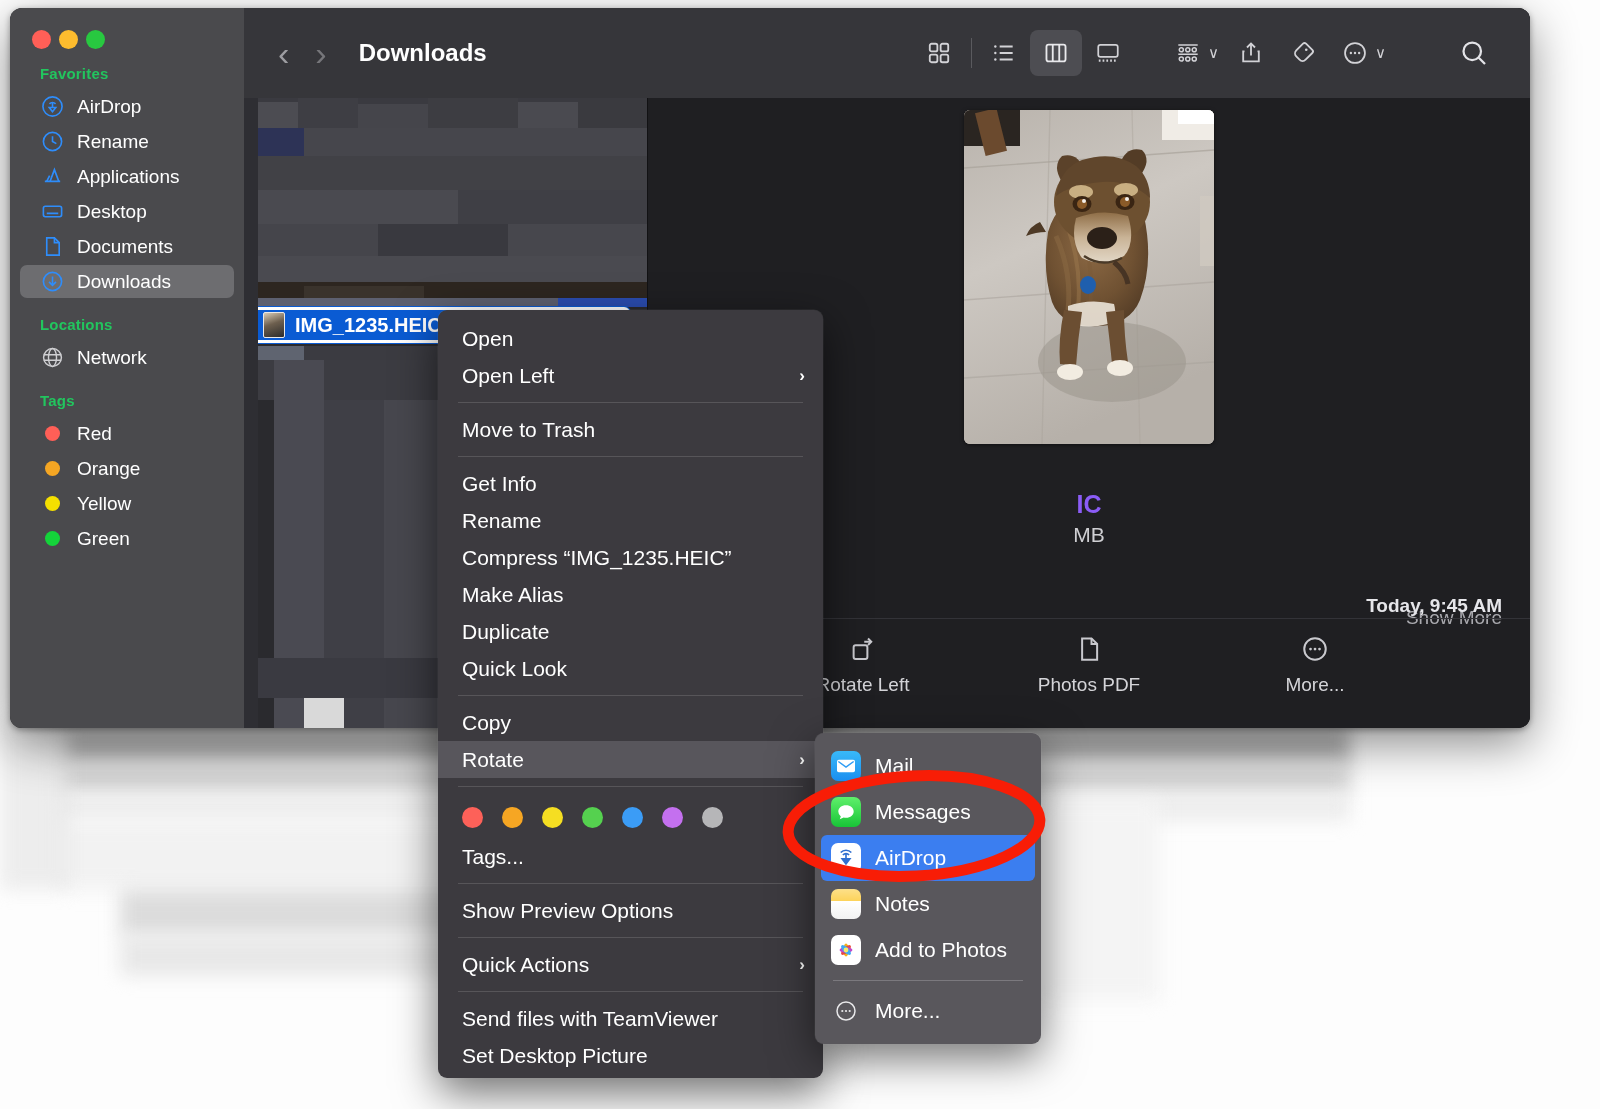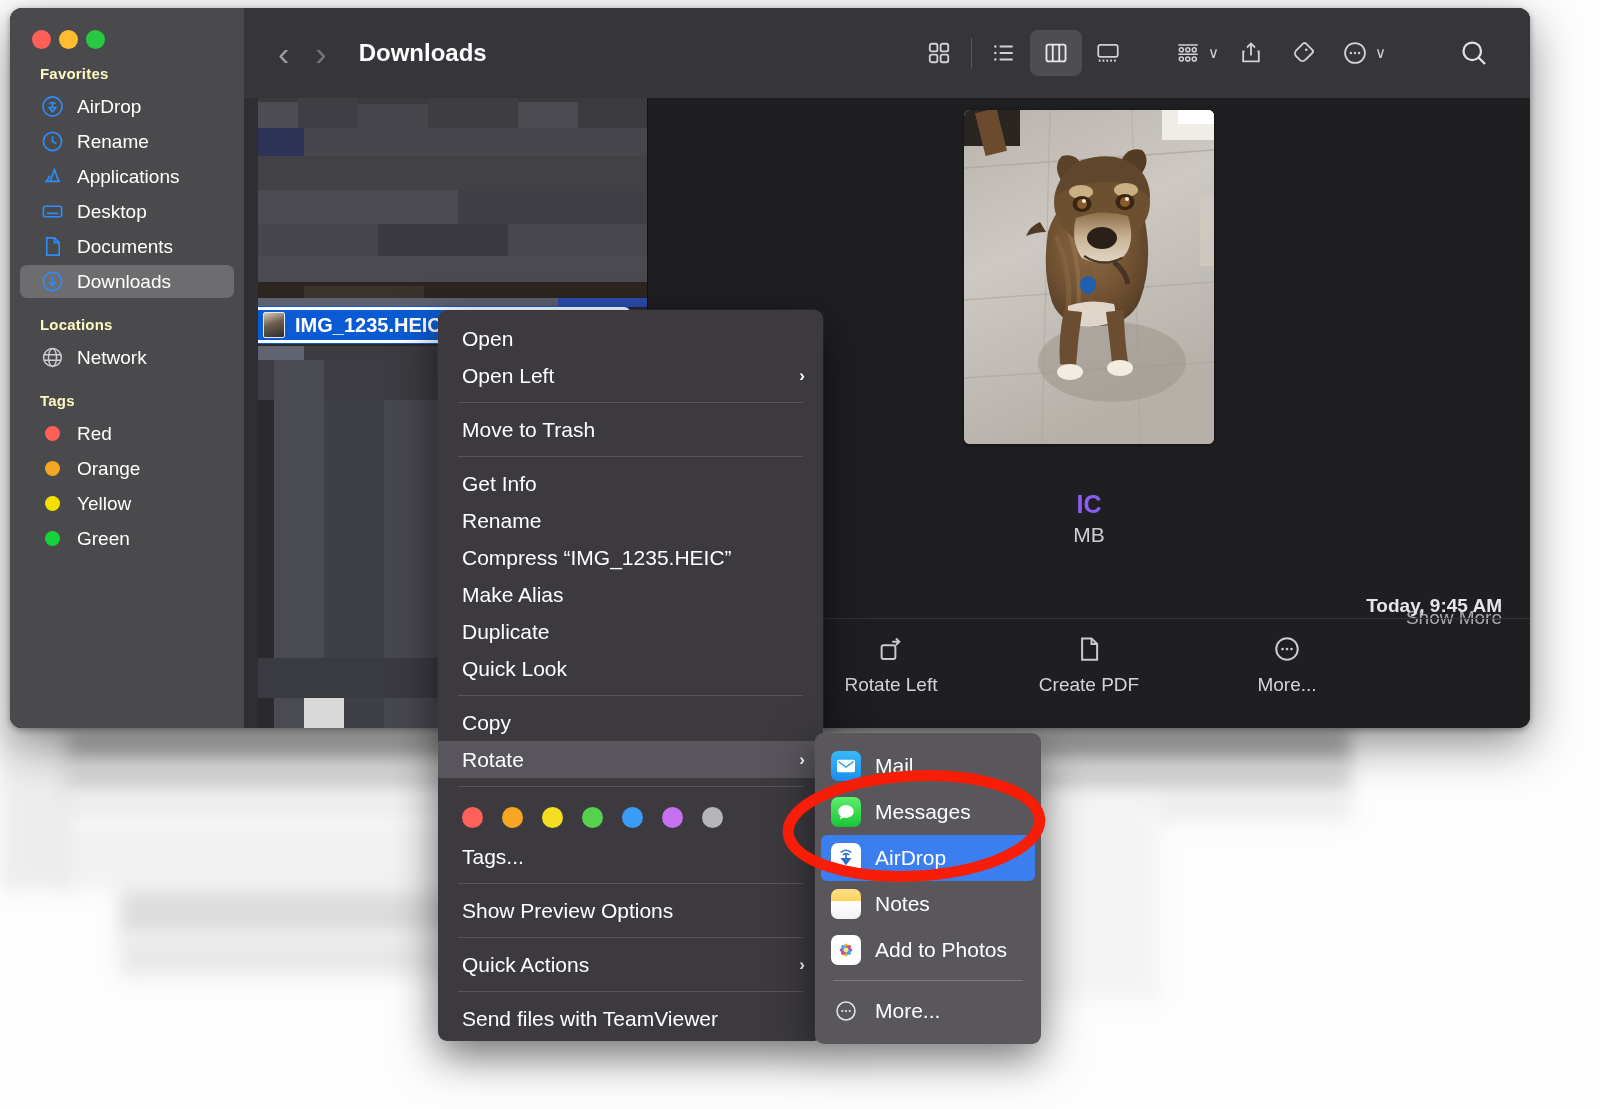--- a/index.html
+++ b/index.html
@@ -36,21 +36,21 @@
     padding-top: 8px;
     position: relative;
   }
   .traffic { display: flex; gap: 8px; padding: 14px 0 0 22px; }
   .light { width: 19px; height: 19px; border-radius: 50%; }
   .light.red { background: #ff5f57; }
   .light.yellow { background: #febc2e; }
   .light.green { background: #28c840; }
 
   .sb-section {
-    color: #fef9c3; font-size: 15px; font-weight: 700;
+    color: #22c55e; font-size: 15px; font-weight: 700;
     padding: 16px 0 6px 30px; letter-spacing: .2px;
   }
   .sb-item {
     display: flex; align-items: center; gap: 13px;
     height: 33px; margin: 2px 10px; padding-left: 20px;
     border-radius: 7px; color: #ffffff; font-size: 19px;
   }
   .sb-item.active { background: #6d6d70; }
   .sb-ico { width: 24px; height: 24px; flex: 0 0 24px; display: flex; align-items: center; justify-content: center; }
   .sb-ico svg { display: block; }
@@ -117,21 +117,21 @@
   }
   .pv-size {
     position: absolute; left: 50%; transform: translateX(-50%);
     top: 425px; color: #cfcfd3; font-size: 21px; white-space: nowrap;
   }
   .pv-showmore { position: absolute; right: 28px; top: 466px; color: #a9a9ae; font-size: 19px; margin-top: 43px; }
   .pv-date { position: absolute; right: 28px; top: 497px; color: #e6e6ea; font-size: 19px; font-weight: 600; }
   .pv-divider { position: absolute; left: 0; right: 0; top: 520px; height: 1px; background: #333338; }
   .quick-actions {
     position: absolute; left: 0; right: 0; top: 530px;
-    display: flex; justify-content: center; gap: 58px;
+    display: flex; justify-content: center; gap: 86px;
   }
   .qa { display: flex; flex-direction: column; align-items: center; gap: 10px; width: 140px; }
   .qa-ico { color: #c9c9ce; height: 36px; display: flex; align-items: flex-end; }
   .qa-label { color: #d4d4d8; font-size: 19px; }
 
   
   .ctx {
     position: absolute; left: 438px; top: 310px; width: 385px;
     background: #3c3a3f; border-radius: 9px;
     padding: 10px 0 4px 0;
@@ -525,21 +525,21 @@
               </span>
               <span class="qa-label">Rotate Left</span>
             </div>
             <div class="qa">
               <span class="qa-ico">
                 <svg width="30" height="30" viewBox="0 0 24 24" fill="none" stroke="#c9c9ce" stroke-width="1.6">
                   <path d="M6.5 3.5h7.5l4.5 4.5v12.5H6.5z"></path>
                     <path d="M14 3.5V8h4.5"></path>
                 </svg>
               </span>
-              <span class="qa-label">Create PDF</span>
+              <span class="qa-label">Photos PDF</span>
             </div>
             <div class="qa">
               <span class="qa-ico">
                 <svg width="30" height="30" viewBox="0 0 24 24" fill="none" stroke="#c9c9ce" stroke-width="1.6">
                   <circle cx="12" cy="12" r="8.6"></circle>
                   <circle cx="8.4" cy="12" r="1.1" fill="#c9c9ce" stroke="none"></circle>
                   <circle cx="12" cy="12" r="1.1" fill="#c9c9ce" stroke="none"></circle>
                   <circle cx="15.6" cy="12" r="1.1" fill="#c9c9ce" stroke="none"></circle>
                 </svg>
               </span>
@@ -609,20 +609,23 @@
       <span>Show Preview Options</span>
     </div>
     <div class="ctx-sep"></div>
     <div class="ctx-item">
       <span>Quick Actions</span>
       <span class="ctx-arrow">›</span>
     </div>
     <div class="ctx-sep"></div>
     <div class="ctx-item">
       <span>Send files with TeamViewer</span>
+    </div>
+    <div class="ctx-item">
+      <span>Set Desktop Picture</span>
     </div>
   </div>
 
   <div class="submenu">
     <div class="sm-item">
       <span class="sm-ico" style="background:linear-gradient(#39b9f8,#1a8ef0)">
         <svg width="18" height="14" viewBox="0 0 20 14">
             <rect width="20" height="14" rx="2" fill="#ffffff"></rect>
             <path d="M1.5 2 10 8.2 18.5 2" stroke="#2f9df4" stroke-width="1.6" fill="none"></path>
           </svg>

